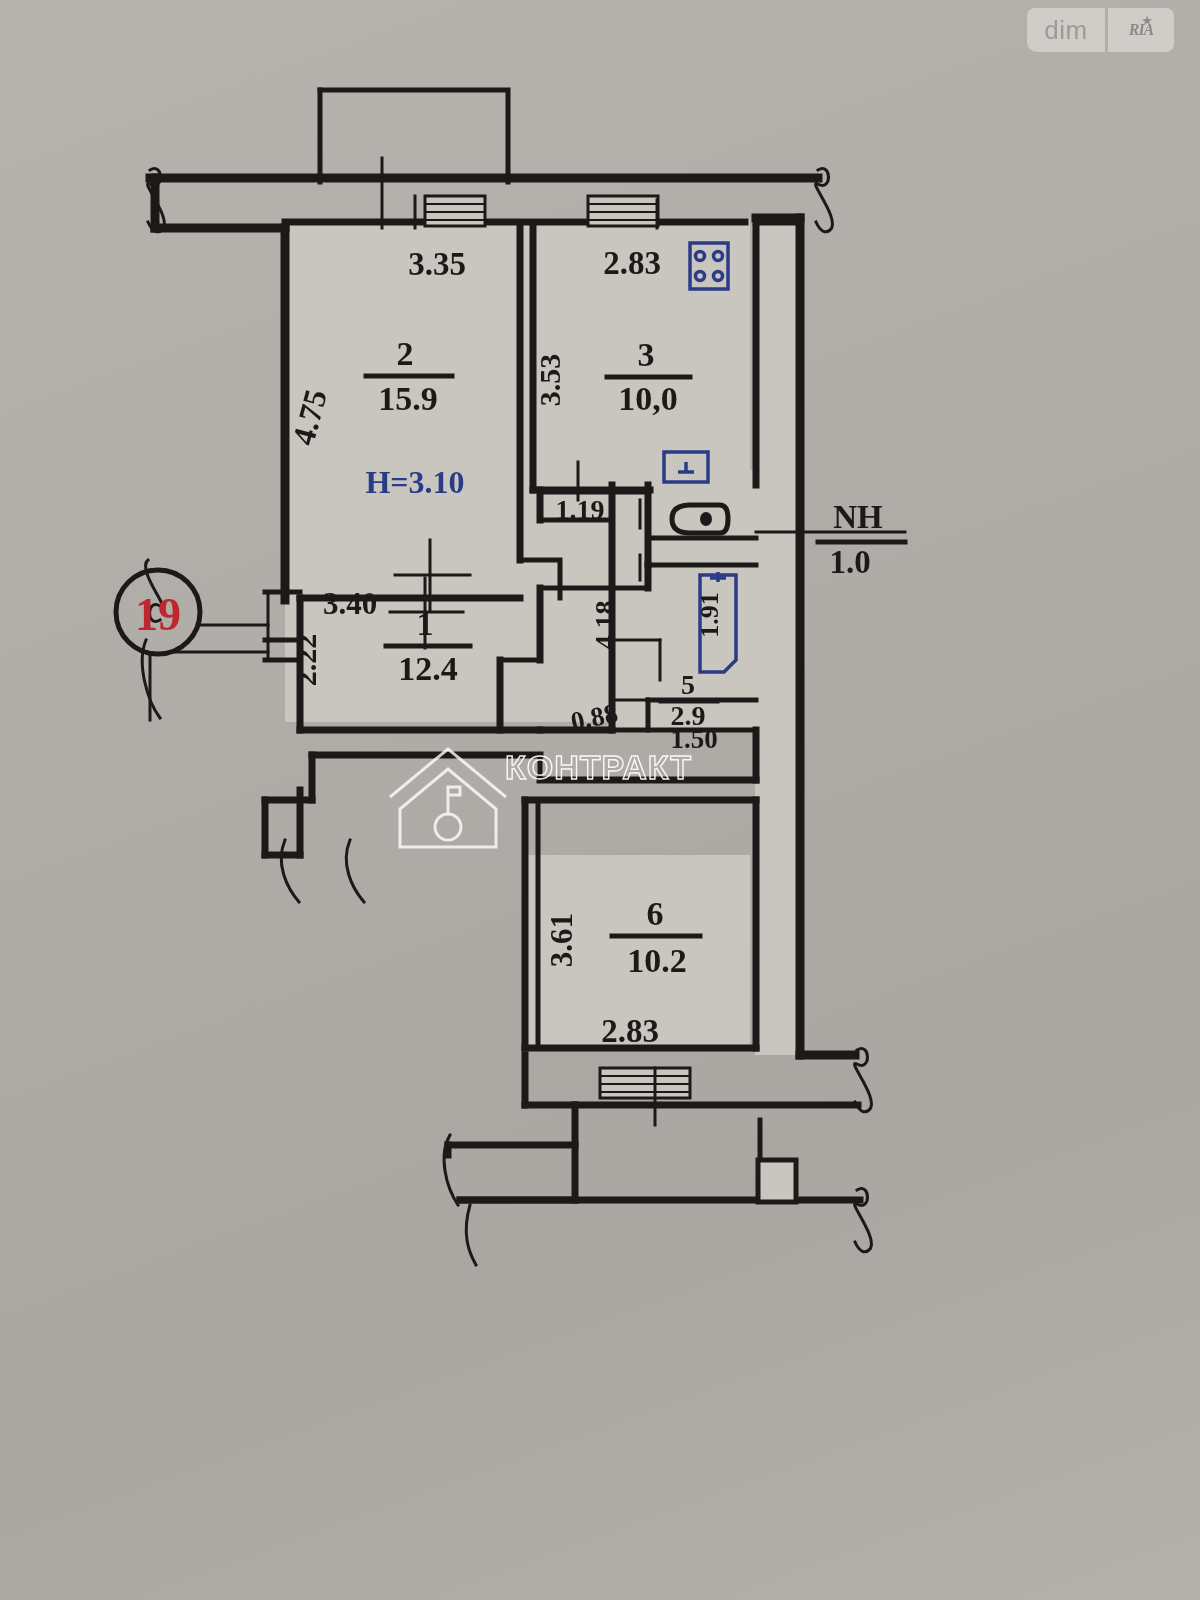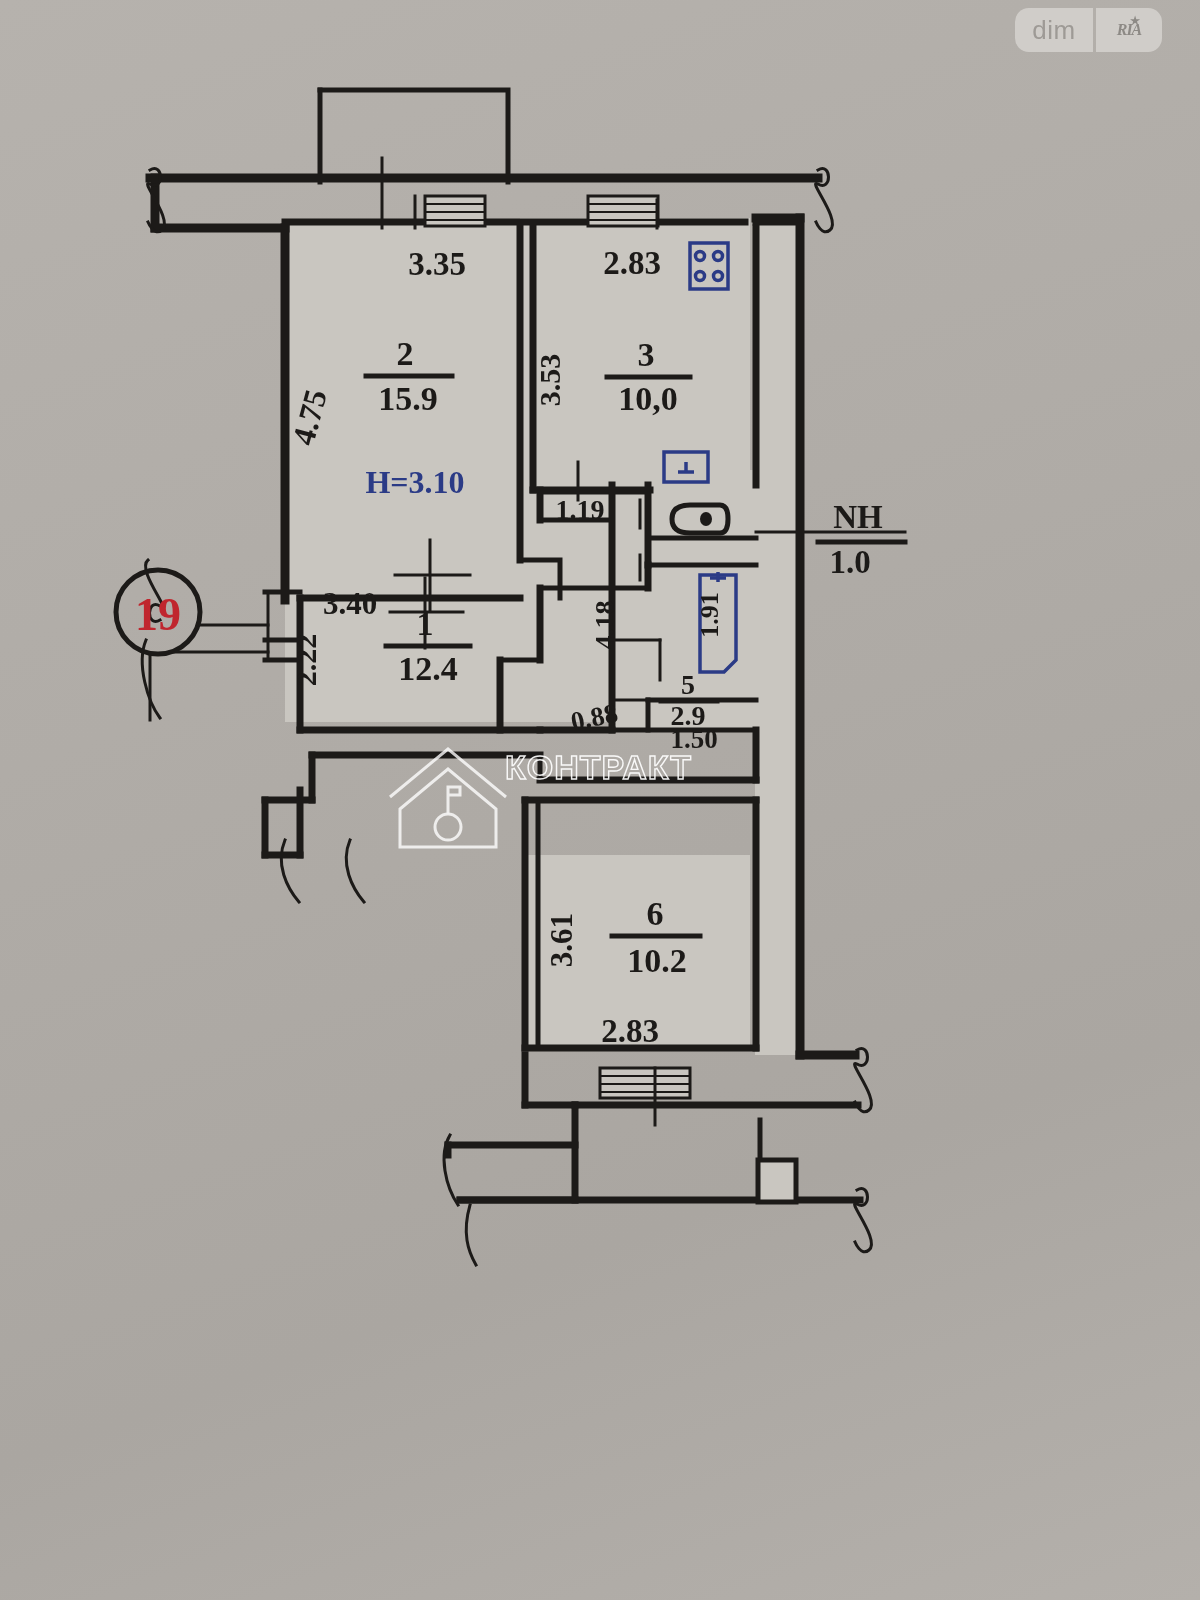--- a/index.html
+++ b/index.html
@@ -7,22 +7,22 @@
     width:1200px;height:1600px;
     background:#b1ada9;
     font-family:"Liberation Sans", sans-serif;
     overflow:hidden;
     position:relative;
   }
   #stage{position:absolute;left:0;top:0;width:1200px;height:1600px;
     background:linear-gradient(160deg,#b6b2ad 0%,#b0aca7 38%,#aaa6a1 72%,#b4b0ab 100%);}
   
   .chip{
-    position:absolute;top:8px;right:38px;display:flex;align-items:stretch;
-    height:44px;border-radius:14px;overflow:hidden;opacity:.55;
+    position:absolute;top:8px;right:26px;display:flex;align-items:stretch;
+    height:44px;border-radius:8px;overflow:hidden;opacity:.55;
   }
   .chip .seg{background:#e9e7e4;display:flex;align-items:center;justify-content:center;}
   .chip .seg.a{width:78px;border-radius:6px 0 0 10px;}
   .chip .seg.b{width:66px;margin-left:3px;border-radius:0 6px 6px 0;}
   .chip .t1{font-size:26px;color:#8d8a86;letter-spacing:.5px;}
   .chip .t2{font-size:16px;color:#6f6c68;font-style:italic;font-weight:bold;
             font-family:"Liberation Serif",serif;letter-spacing:-1px;text-align:center;}
   .chip .star{position:absolute;font-size:13px;color:#6f6c68;margin-top:-20px;margin-left:12px;}
   
   #plan{position:absolute;left:0;top:0;}

